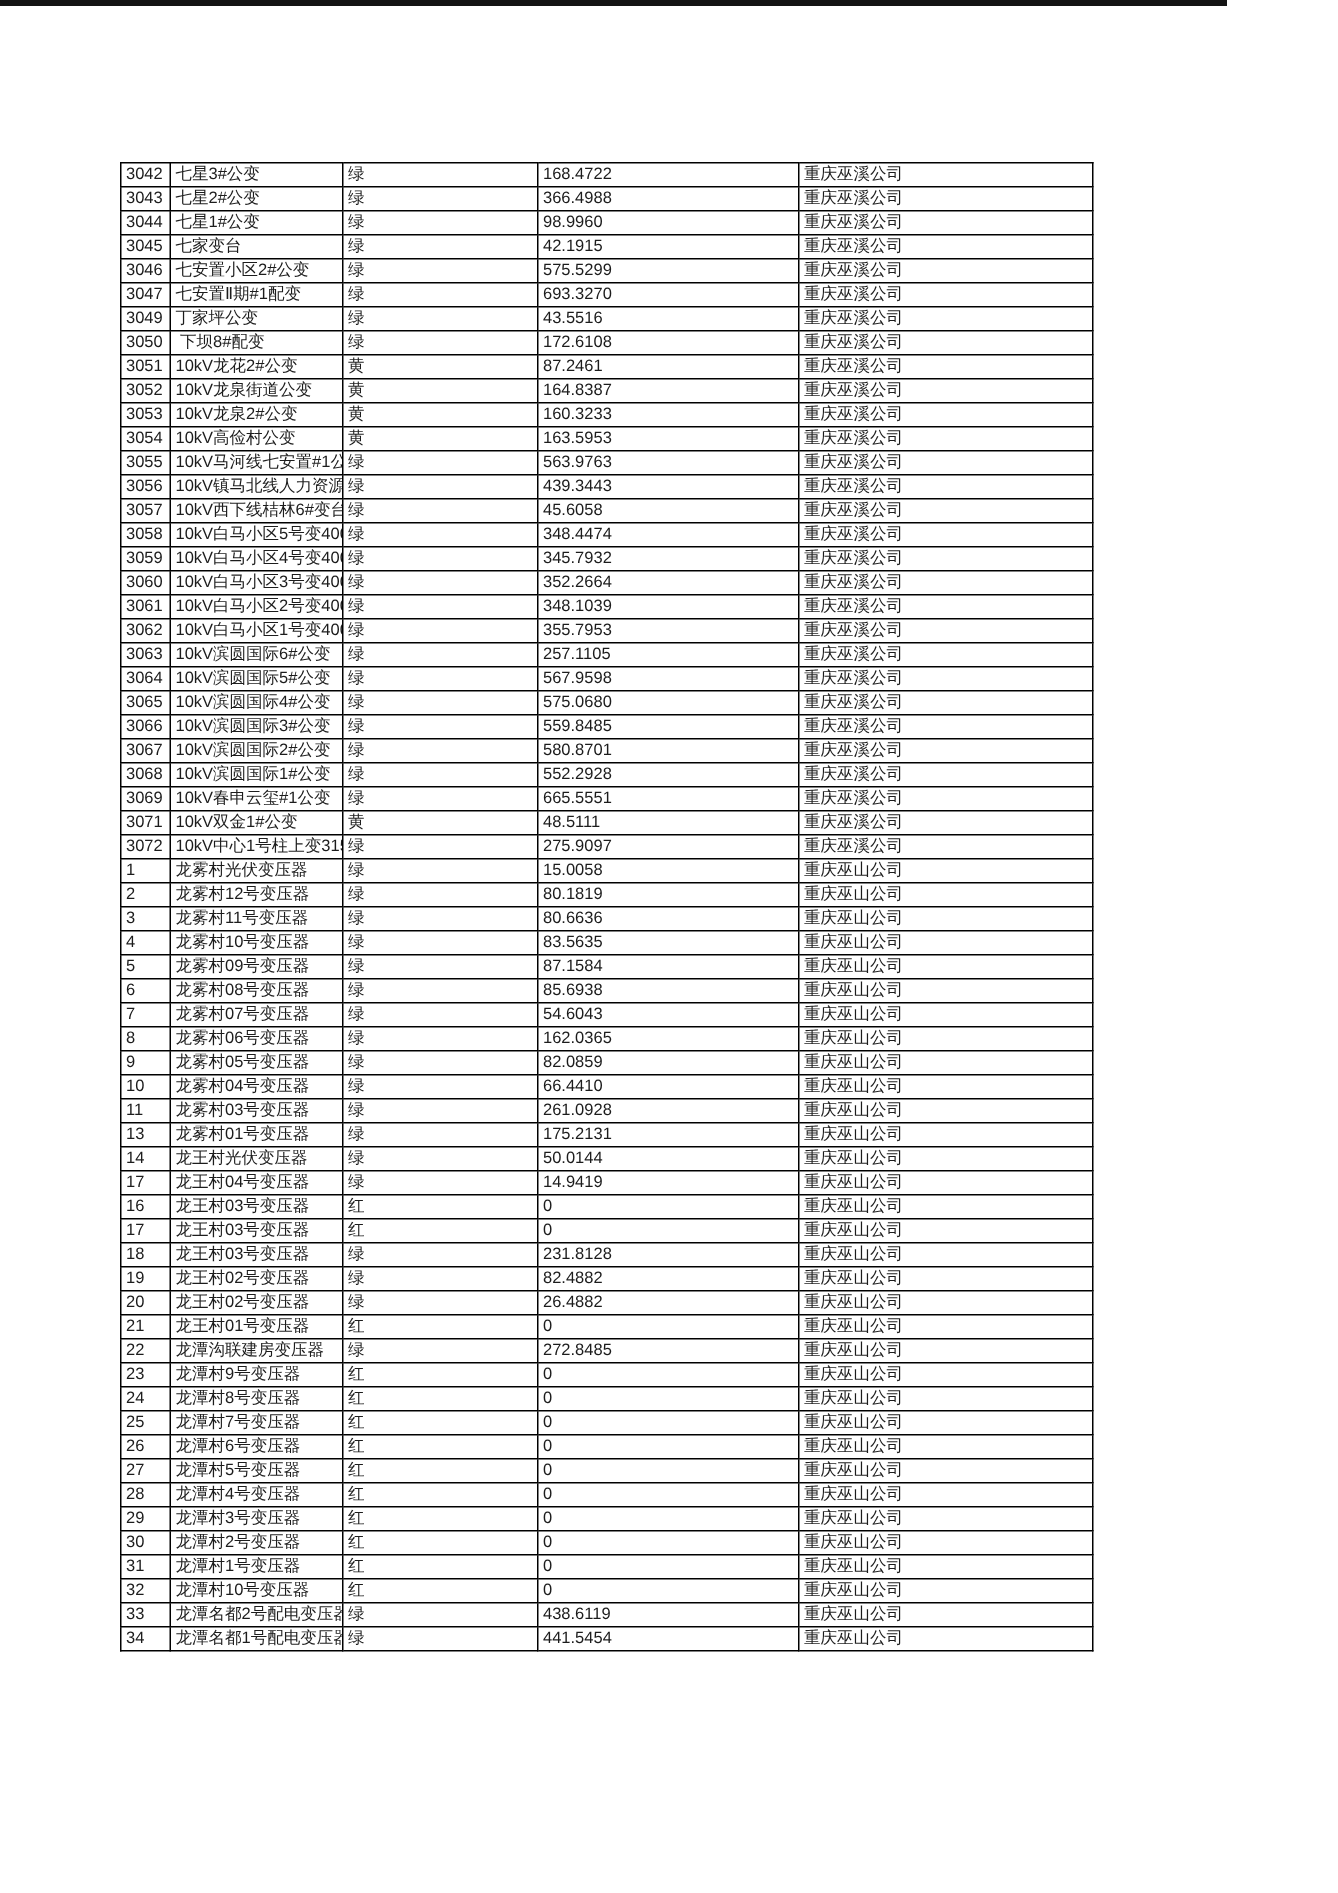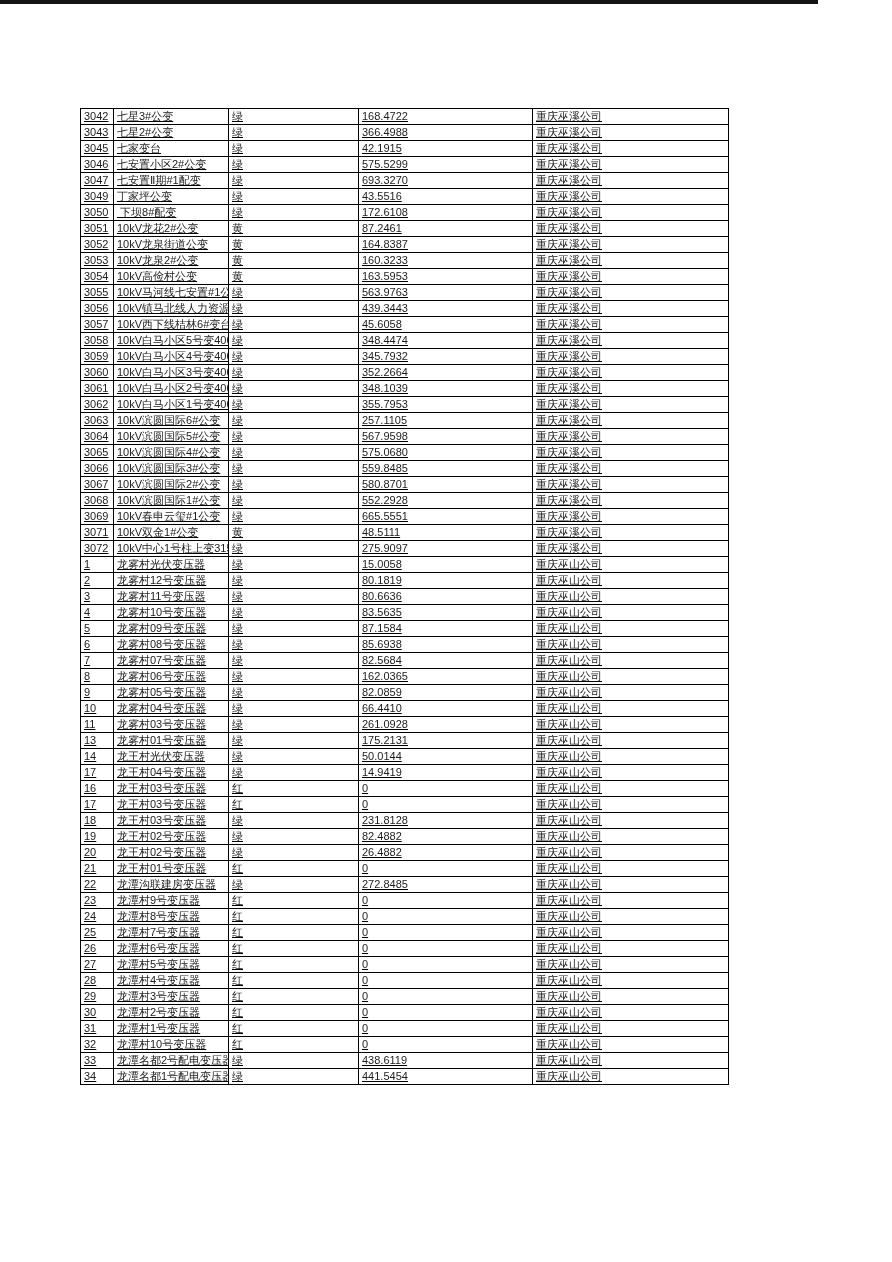--- a/index.html
+++ b/index.html
@@ -8,21 +8,21 @@
     font-family:"Liberation Sans","DejaVu Sans",sans-serif;
     overflow:hidden;
   }
   .top-edge-bar{
     position:absolute;left:0;top:0;width:818px;height:4px;background:#141414;
   }
   .sheet{
     position:absolute;left:80px;top:108px;
   }
   table.grid{
-    border-collapse:collapse;table-layout:fixed;width:648px;text-decoration:underline;
+    border-collapse:collapse;table-layout:fixed;width:648px;
   }
   table.grid td{
     border:1px solid #000000;
     height:15px;
     font-size:11px;
     line-height:15px;
     padding:0 2px 0 3px;
     white-space:nowrap;
     overflow:hidden;
     color:#1c1c1c;
@@ -61,20 +61,27 @@
           <td class="col-company">重庆巫溪公司</td>
         </tr>
         <tr>
           <td class="col-id">3043</td>
           <td class="col-name">七星2#公变</td>
           <td class="col-status">绿</td>
           <td class="col-value">366.4988</td>
           <td class="col-company">重庆巫溪公司</td>
         </tr>
         <tr>
+          <td class="col-id">3044</td>
+          <td class="col-name">七星1#公变</td>
+          <td class="col-status">绿</td>
+          <td class="col-value">98.9960</td>
+          <td class="col-company">重庆巫溪公司</td>
+        </tr>
+        <tr>
           <td class="col-id">3045</td>
           <td class="col-name">七家变台</td>
           <td class="col-status">绿</td>
           <td class="col-value">42.1915</td>
           <td class="col-company">重庆巫溪公司</td>
         </tr>
         <tr>
           <td class="col-id">3046</td>
           <td class="col-name">七安置小区2#公变</td>
           <td class="col-status">绿</td>
@@ -288,21 +295,21 @@
           <td class="col-id">6</td>
           <td class="col-name">龙雾村08号变压器</td>
           <td class="col-status">绿</td>
           <td class="col-value">85.6938</td>
           <td class="col-company">重庆巫山公司</td>
         </tr>
         <tr>
           <td class="col-id">7</td>
           <td class="col-name">龙雾村07号变压器</td>
           <td class="col-status">绿</td>
-          <td class="col-value">82.5684</td>
+          <td class="col-value">54.6043</td>
           <td class="col-company">重庆巫山公司</td>
         </tr>
         <tr>
           <td class="col-id">8</td>
           <td class="col-name">龙雾村06号变压器</td>
           <td class="col-status">绿</td>
           <td class="col-value">162.0365</td>
           <td class="col-company">重庆巫山公司</td>
         </tr>
         <tr>

